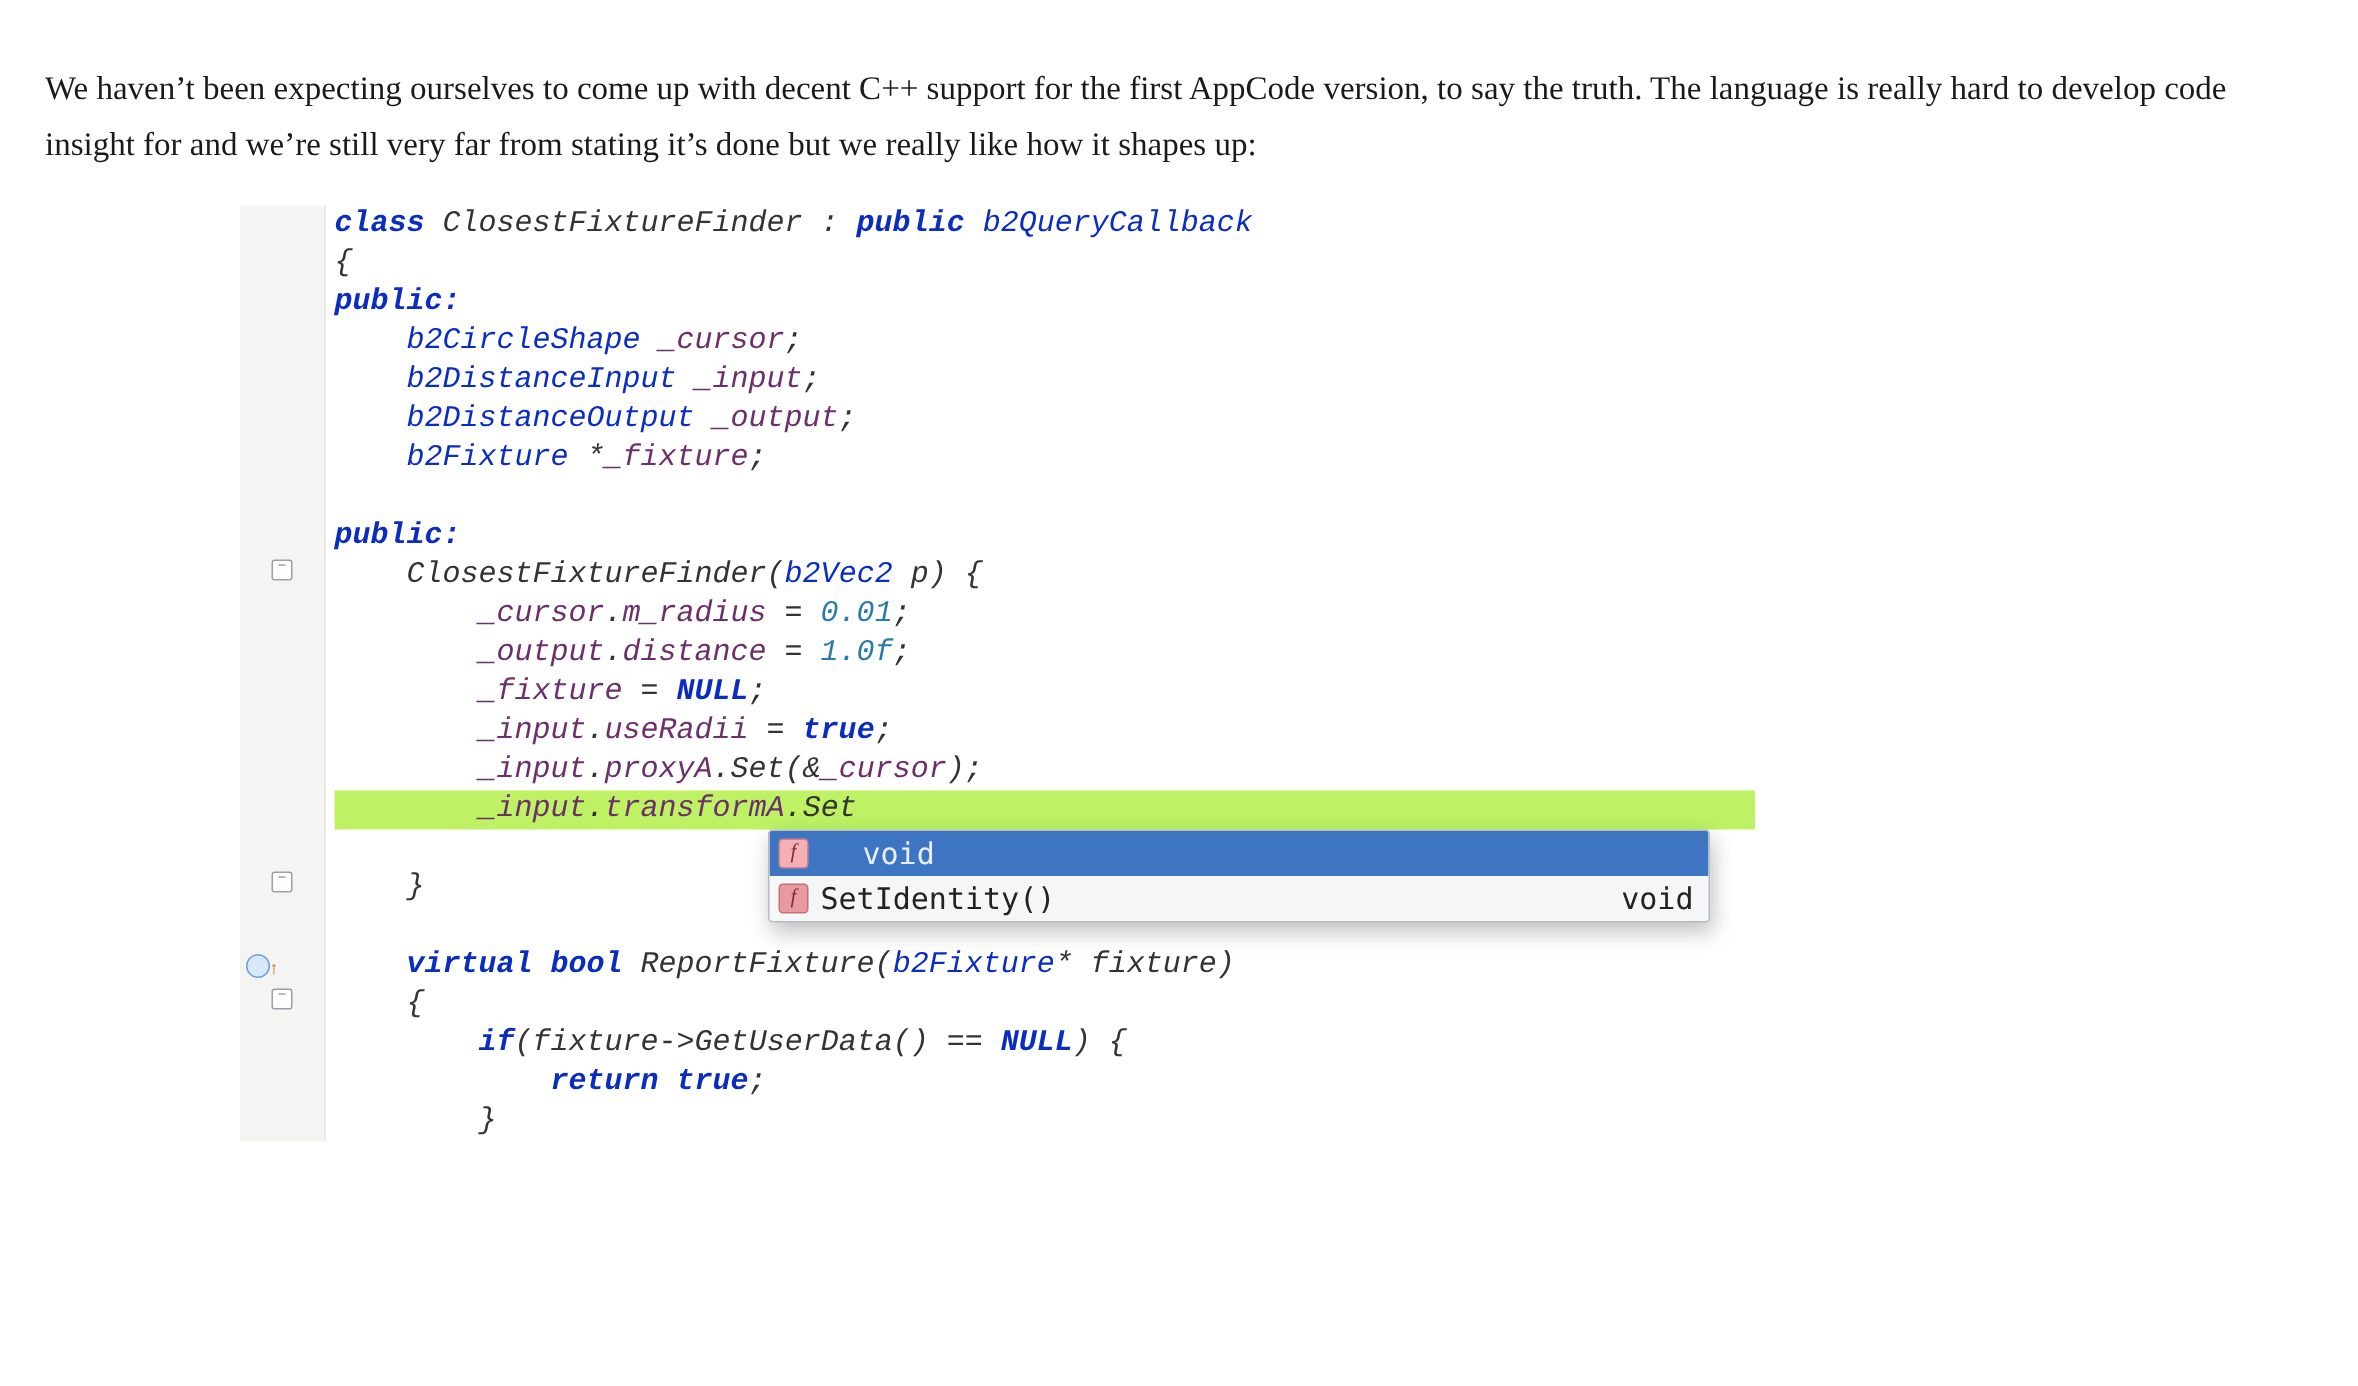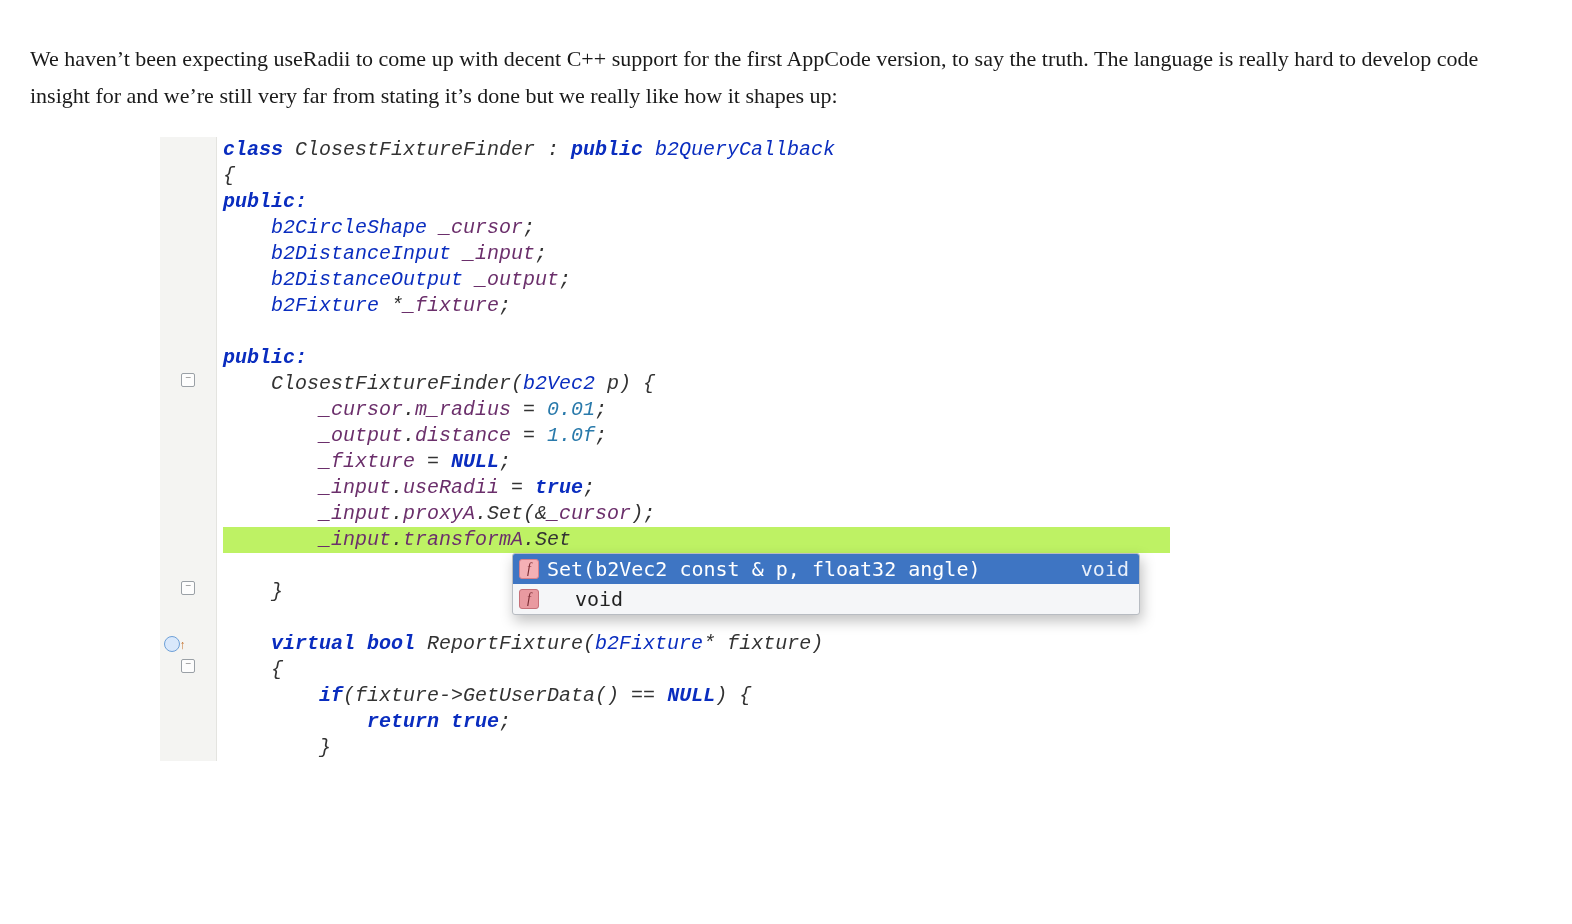--- a/index.html
+++ b/index.html
@@ -126,37 +126,37 @@
     border-color: #d8808a;
   }
   .popup .row .sig { flex: 1; }
   .popup .row .ret { margin-left: 28px; }
   .popup .row.selected .ret { color: #e8effa; }
 </style>
 </head>
 <body>
 
 <div class="page">
-  <p class="intro">We haven’t been expecting useRadii to come up with decent C++ support for the first AppCode version, to say the truth. The language is really hard to develop code insight for and we’re still very far from stating it’s done but we really like how it shapes up:</p>
+  <p class="intro">We haven’t been expecting ourselves to come up with decent C++ support for the first AppCode version, to say the truth. The language is really hard to develop code insight for and we’re still very far from stating it’s done but we really like how it shapes up:</p>
 
   <div class="editor-wrap">
     <div class="editor">
       <div class="gutter" id="gutter" style="height: 624px;">
           <div class="fold-top" style="top: 240px;">−</div>
           <div class="fold-top" style="top: 448px;">−</div>
           <div class="over-icon" style="top: 499px;"></div>
           <div class="fold-top" style="top: 526px;">−</div>
         </div>
       <div class="code" id="code"><div class="codeline"><span class="kw">class </span><span class="id">ClosestFixtureFinder</span><span class="op"> : </span><span class="kw">public </span><span class="type">b2QueryCallback</span></div><div class="codeline"><span class="op">{</span></div><div class="codeline"><span class="kw">public:</span></div><div class="codeline">    <span class="type">b2CircleShape </span><span class="fld">_cursor</span><span class="op">;</span></div><div class="codeline">    <span class="type">b2DistanceInput </span><span class="fld">_input</span><span class="op">;</span></div><div class="codeline">    <span class="type">b2DistanceOutput </span><span class="fld">_output</span><span class="op">;</span></div><div class="codeline">    <span class="type">b2Fixture </span><span class="op">*</span><span class="fld">_fixture</span><span class="op">;</span></div><div class="codeline"></div><div class="codeline"><span class="kw">public:</span></div><div class="codeline">    <span class="id">ClosestFixtureFinder</span><span class="op">(</span><span class="type">b2Vec2 </span><span class="id">p</span><span class="op">) {</span></div><div class="codeline">        <span class="fld">_cursor</span><span class="op">.</span><span class="fld">m_radius</span><span class="op"> = </span><span class="num">0.01</span><span class="op">;</span></div><div class="codeline">        <span class="fld">_output</span><span class="op">.</span><span class="fld">distance</span><span class="op"> = </span><span class="num">1.0f</span><span class="op">;</span></div><div class="codeline">        <span class="fld">_fixture</span><span class="op"> = </span><span class="kw">NULL</span><span class="op">;</span></div><div class="codeline">        <span class="fld">_input</span><span class="op">.</span><span class="fld">useRadii</span><span class="op"> = </span><span class="kw">true</span><span class="op">;</span></div><div class="codeline">        <span class="fld">_input</span><span class="op">.</span><span class="fld">proxyA</span><span class="op">.</span><span class="id">Set</span><span class="op">(&amp;</span><span class="fld">_cursor</span><span class="op">);</span></div><div class="codeline hl-line">        <span class="fld">_input</span><span class="op">.</span><span class="fld">transformA</span><span class="op">.</span><span class="id">Set</span></div><div class="codeline"></div><div class="codeline">    <span class="op">}</span></div><div class="codeline"></div><div class="codeline">    <span class="kw">virtual </span><span class="kw">bool </span><span class="id">ReportFixture</span><span class="op">(</span><span class="type">b2Fixture</span><span class="op">* </span><span class="id">fixture</span><span class="op">)</span></div><div class="codeline">    <span class="op">{</span></div><div class="codeline">        <span class="kw">if</span><span class="op">(</span><span class="id">fixture</span><span class="op">-&gt;</span><span class="id">GetUserData</span><span class="op">() == </span><span class="kw">NULL</span><span class="op">) {</span></div><div class="codeline">            <span class="kw">return </span><span class="kw">true</span><span class="op">;</span></div><div class="codeline">        <span class="op">}</span></div></div>
     </div>
     <div class="popup" id="popup" style="top: 416px; left: 352px;">
         <div class="row selected">
           <div class="ficon">f</div>
-          <div class="sig">Set(b2Vec2 const &amp; p, float32 angle)</div>
           <div class="ret">void</div>
         </div>
         <div class="row">
           <div class="ficon">f</div>
+          <div class="sig">SetIdentity()</div>
           <div class="ret">void</div>
         </div>
       </div>
   </div>
 </div>
 
 </body></html>

